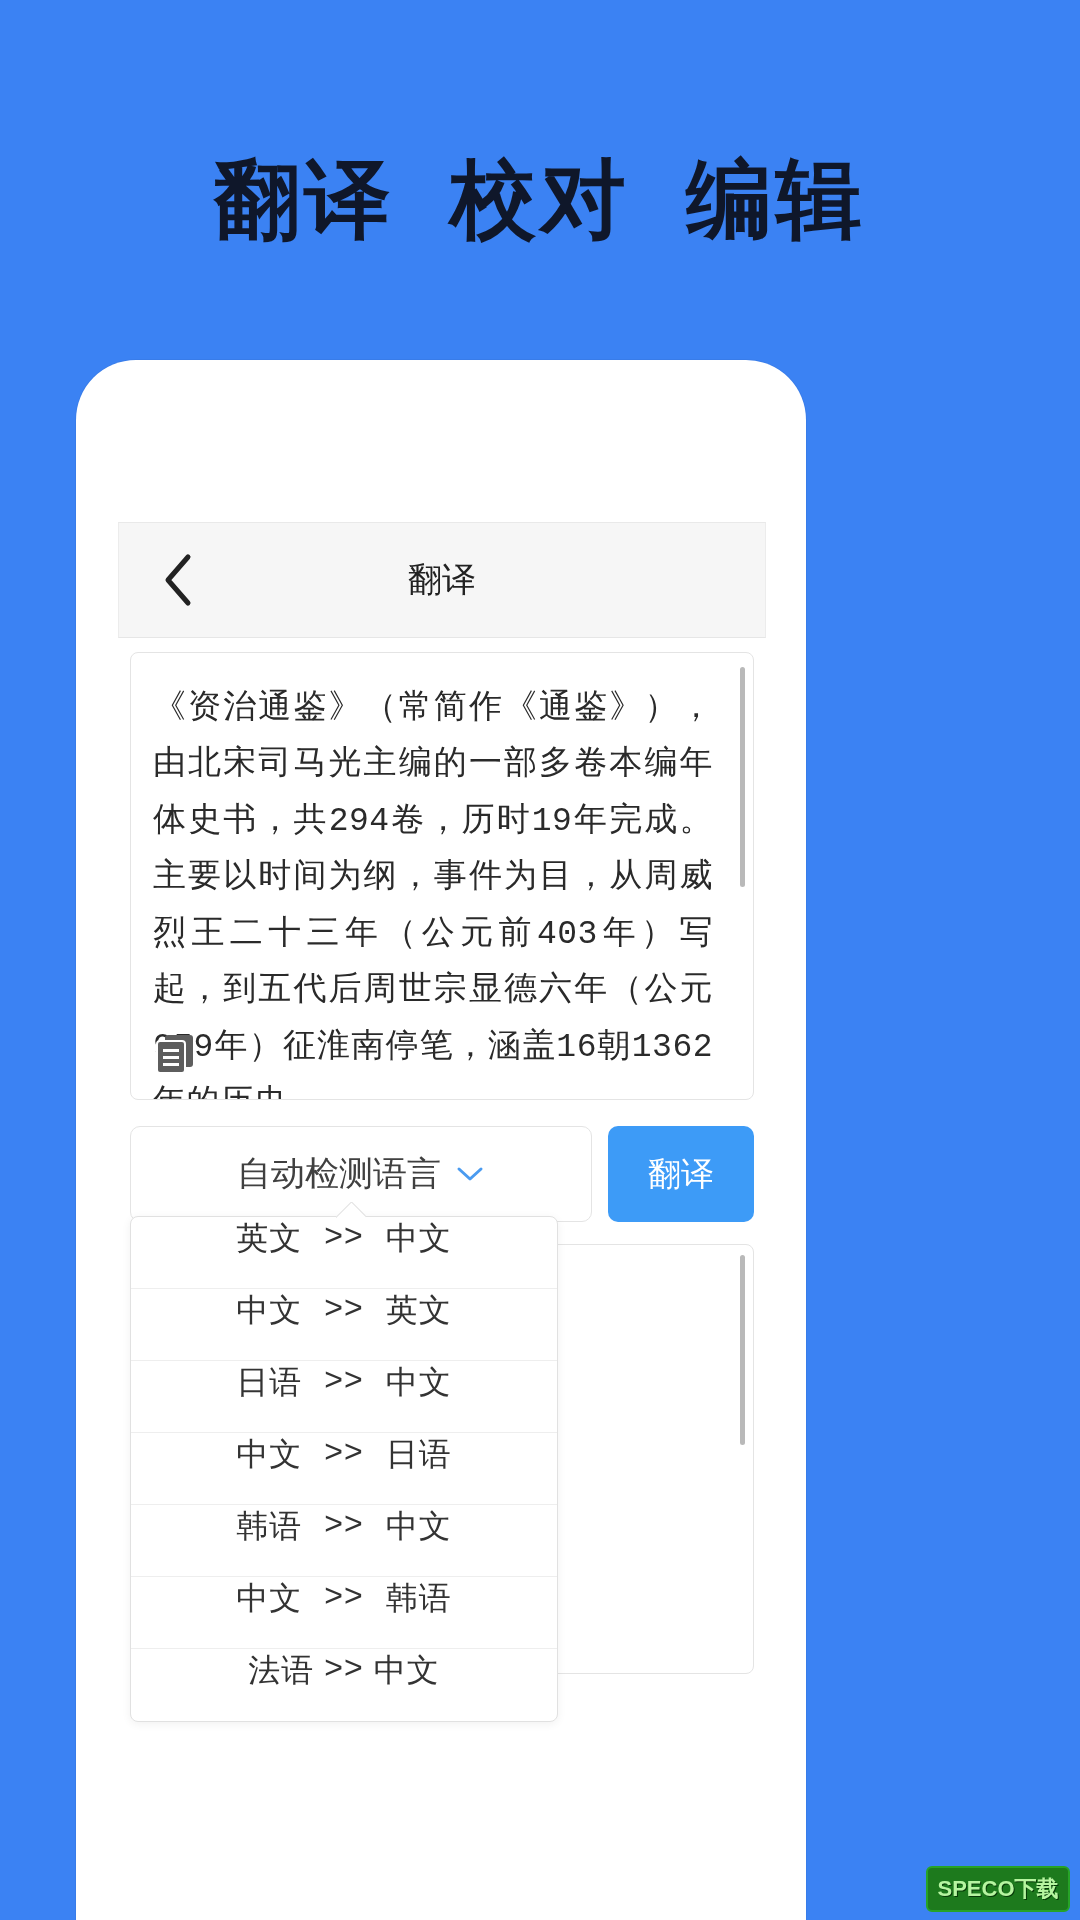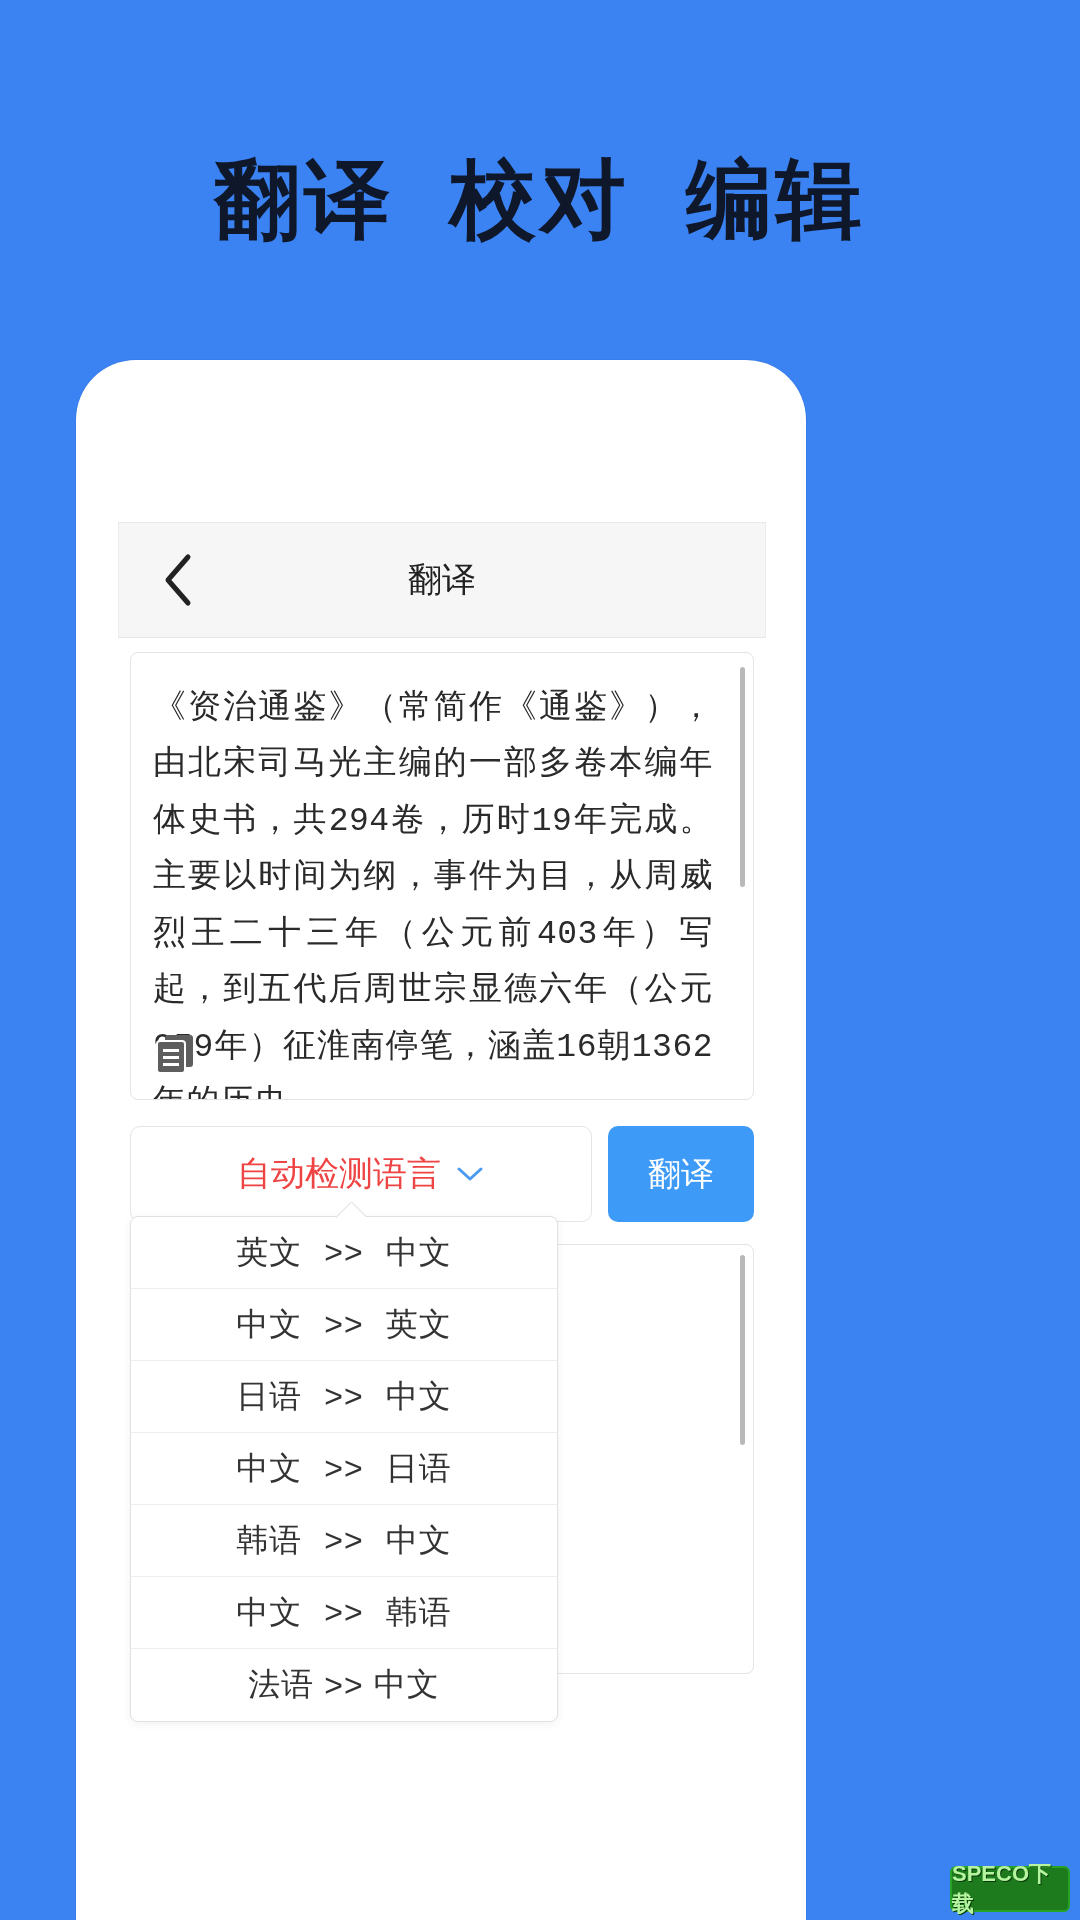--- a/index.html
+++ b/index.html
@@ -119,21 +119,21 @@
     background:#ffffff;
     border:1px solid #e4e4e4;
     border-radius:10px;
     display:flex;
     align-items:center;
     justify-content:center;
     gap:14px;
   }
   .lang-select-label {
     font-size:34px;
-    color:#ef4444;
+    color:#404040;
   }
   .chevron-down { display:block; }
   .translate-btn {
     width:146px;
     height:96px;
     background:#3d9bf7;
     border-radius:10px;
     display:flex;
     align-items:center;
     justify-content:center;
@@ -191,36 +191,35 @@
     left:4px; top:4px;
     width:22px; height:22px;
     background:#ffffff;
     border-left:1px solid #e1e1e1;
     border-top:1px solid #e1e1e1;
     transform:rotate(45deg);
   }
   .dd-item {
     height:72px;
     display:flex;
-    align-items:center;
     justify-content:center;
     border-bottom:1px solid #eeeeee;
     font-size:32px;
     color:#333333;
     gap:22px;
     letter-spacing:1px;
   }
   .dd-item:last-child { border-bottom:none;gap:10px; }
   .dd-arrow { color:#333333; }
 
   
   .watermark {
     position:absolute;
     right:10px; bottom:8px;
-    width:120px; height:46px;
+    width:144px; height:46px;
     background:#1d7a1d;
     border:2px solid #27a327;
     border-radius:6px;
     display:flex;
     align-items:center;
     justify-content:center;
     z-index:60;
   }
   .watermark-text {
     color:#b6f5a0;

